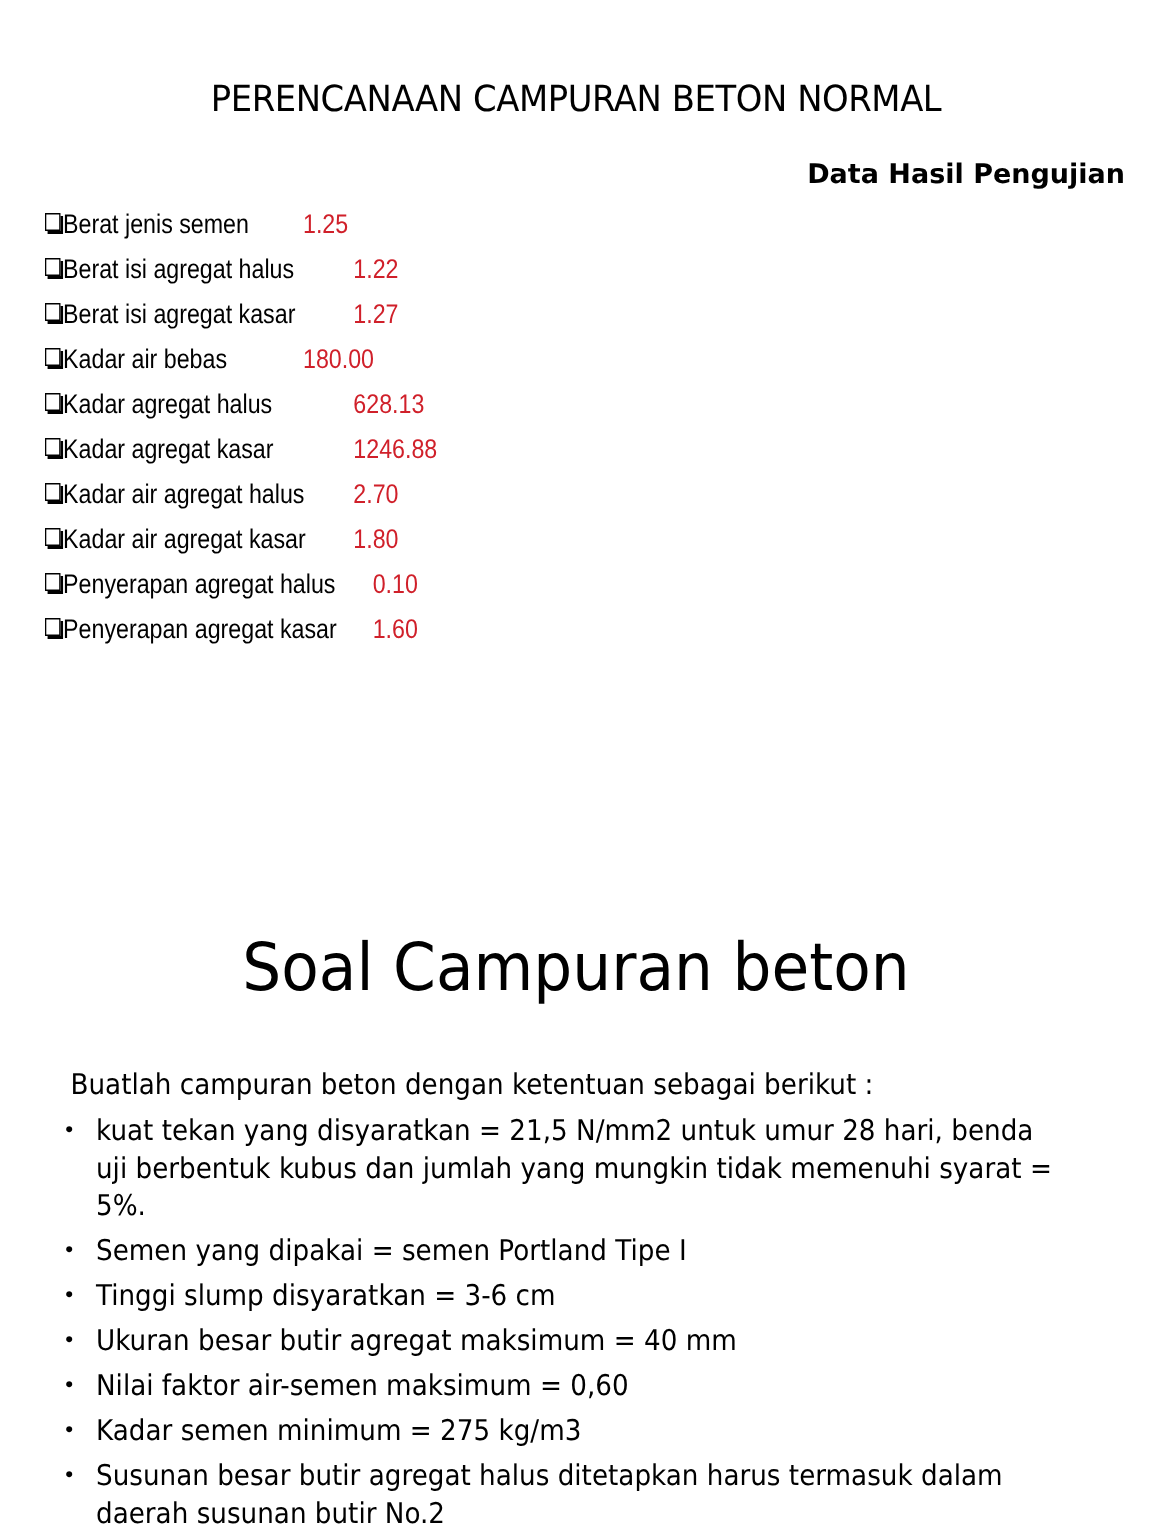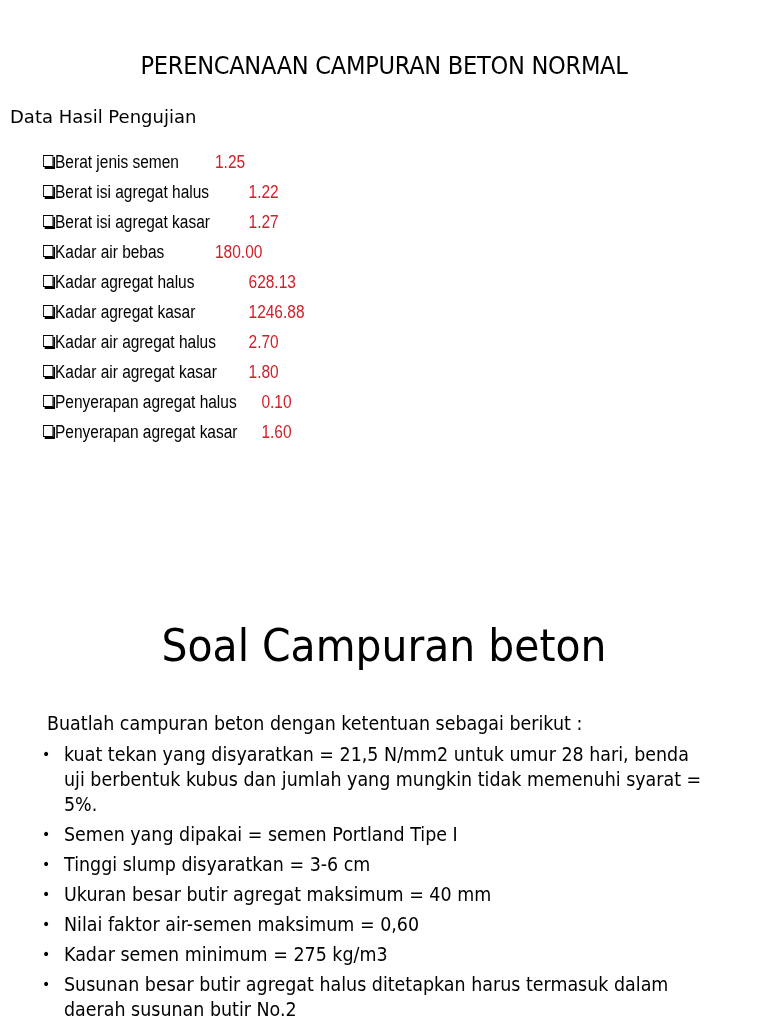--- a/index.html
+++ b/index.html
@@ -3,24 +3,24 @@
   <meta charset="utf-8">
   <style>
     html, body { margin: 0; padding: 0; background: #ffffff; }
     body { width: 768px; height: 1024px; position: relative; overflow: hidden; color: #000; }
     .slide1-title {
       position: absolute; left: 0; width: 768px; top: 52px; text-align: center;
       font-family: "DejaVu Sans", sans-serif; font-size: 24px; letter-spacing: -0.3px;
       transform: scaleX(0.94); transform-origin: center;
     }
     .slide1-subtitle {
-      position: absolute; left: 0; width: 750px; top: 106px; text-align: left;
-      font-family: "DejaVu Sans", sans-serif; font-size: 18px; font-weight: normal; margin-left: 10px;
+      position: absolute; left: 0; width: 750px; top: 106px; text-align: right;
+      font-family: "DejaVu Sans", sans-serif; font-size: 18px; font-weight: bold;
     }
-    .data-list { position: absolute; left: 30px; top: 136px; margin: 13px; padding: 0; list-style: none; }
+    .data-list { position: absolute; left: 30px; top: 136px; margin: 0; padding: 0; list-style: none; }
     .data-item {
       position: relative; height: 30px; line-height: 26px;
       font-family: "Liberation Sans", sans-serif; font-size: 18px;
       transform: scaleX(0.86); transform-origin: left center; white-space: nowrap;
     }
     .checkbox {
       display: inline-block; width: 10px; height: 10px; border: 1.6px solid #000;
       box-shadow: 2px 2px 0 #000; margin-right: 2px; vertical-align: 1px; background: #fff;
     }
     .item-label { display: inline-block; }

